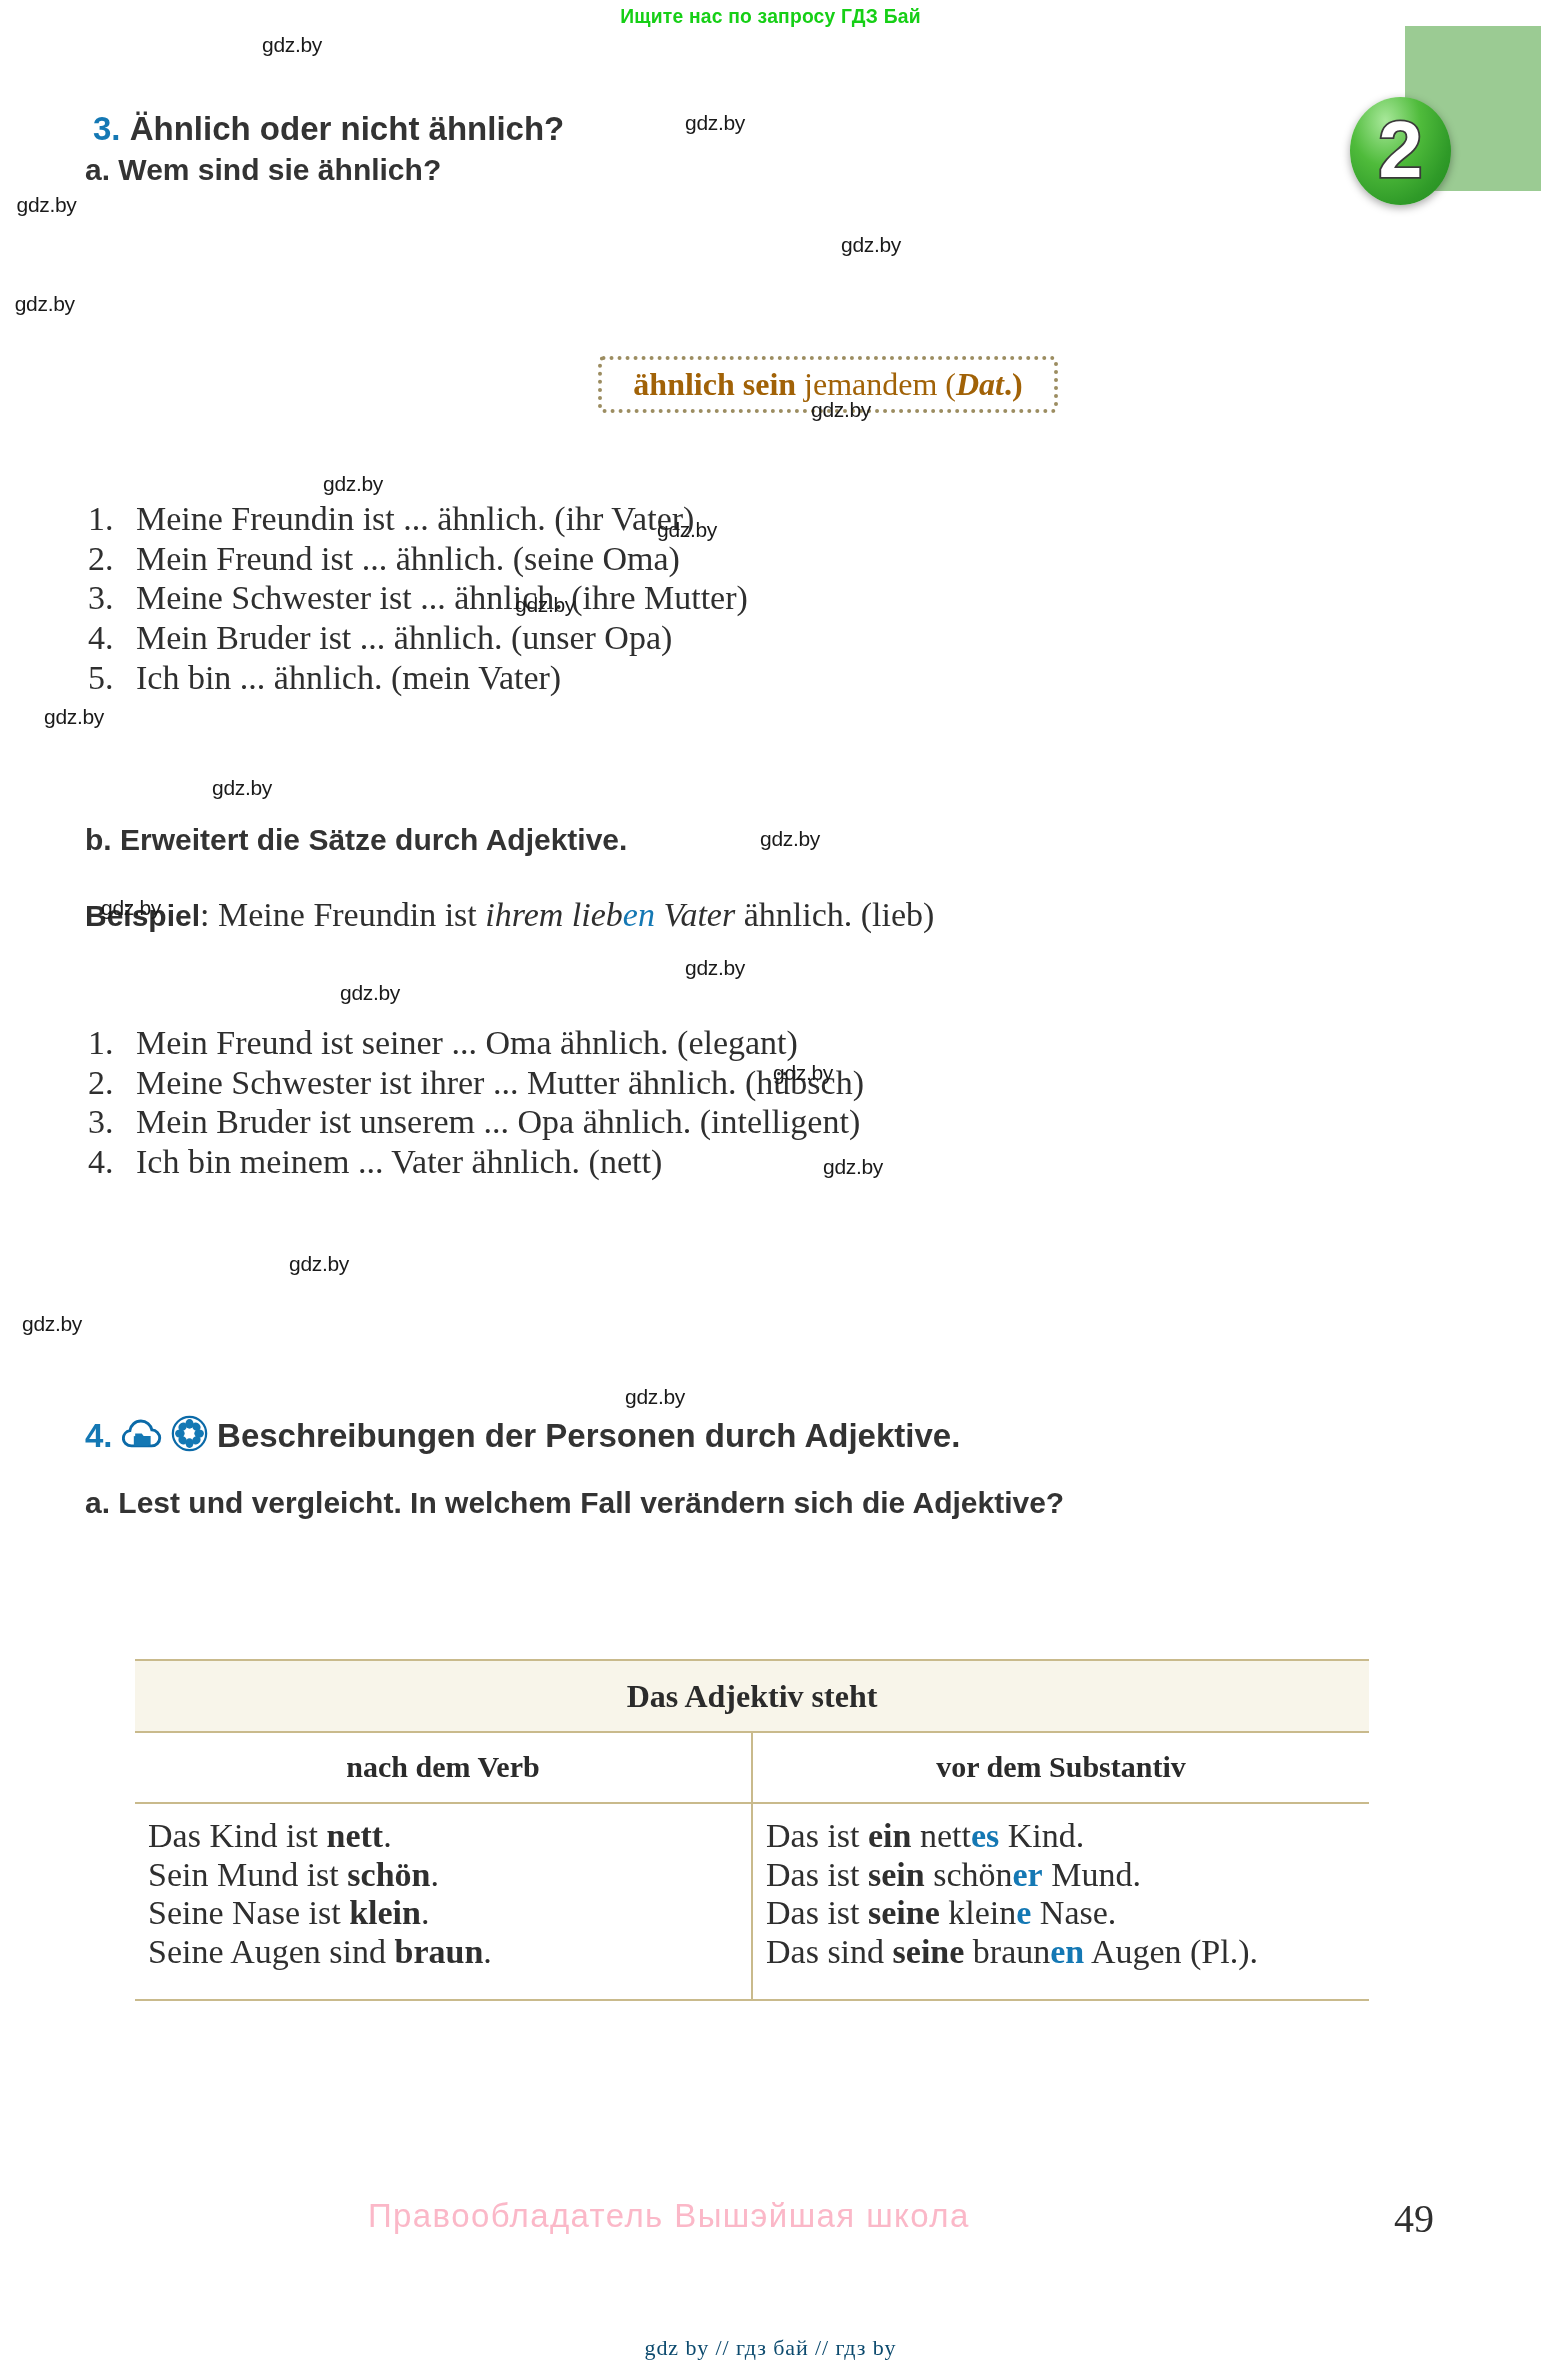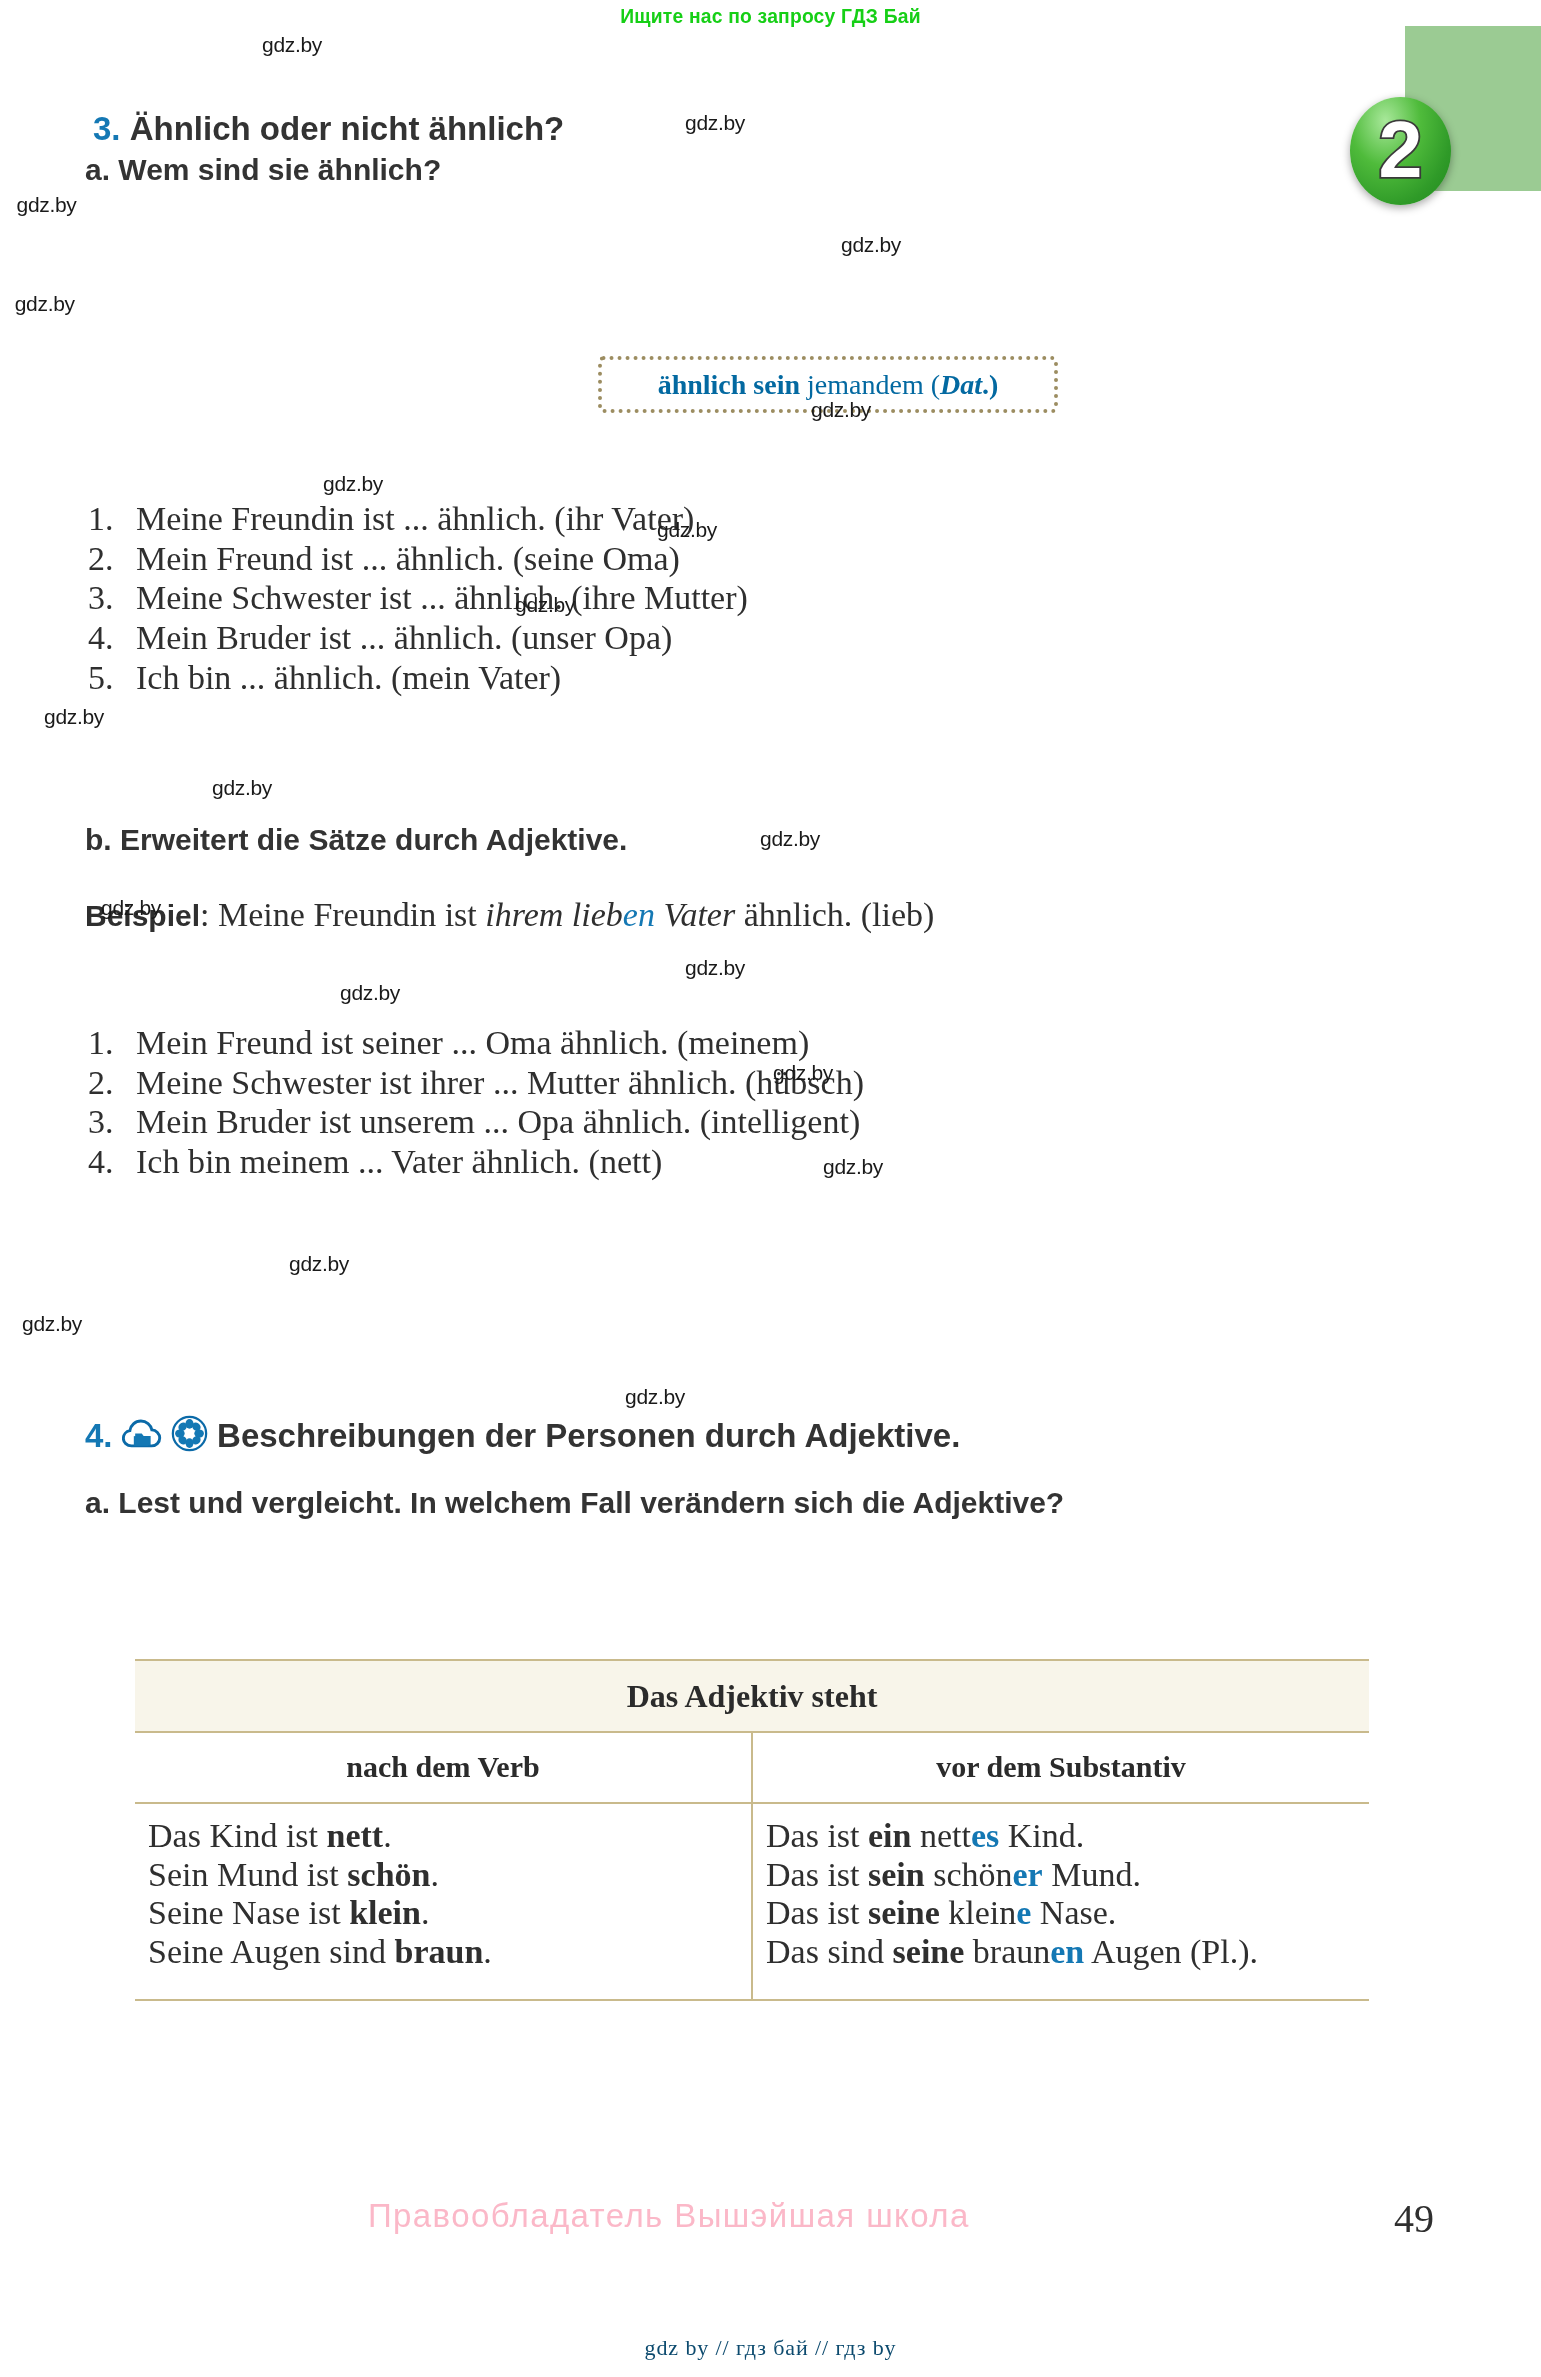--- a/index.html
+++ b/index.html
@@ -98,21 +98,21 @@
   
   .rule-box {
     position:absolute;
     left:598px; top:356px;
     width:460px; height:57px;
     border:4.6px dotted #9c8d61;
     border-radius:5.5px;
     display:flex; align-items:center; justify-content:center;
     background:#ffffff;
   }
-  .rule-box .t { font-size:28px; color:#0369a1; white-space:nowrap;text-align:center; }
+  .rule-box .t { font-size:32px; color:#a16207; white-space:nowrap;text-align:center; }
   .rule-box .b { font-weight:bold; }
   .rule-box .bi { font-weight:bold; font-style:italic; }
 
   
   .olist { position:absolute; }
   .olist .li {
     display:flex;
     font-size:34px;
     line-height:1.06;
     color:#2f2f2f;
@@ -230,21 +230,21 @@
 
 <div class="sub-head" style="left:85px; top:823px;">b. Erweitert die Sätze durch Adjektive.</div>
 
 <div class="beispiel" style="left:85px; top:896px; width:1186px;">
   <span class="lbl">Beispiel</span><span>: </span><span>Meine Freundin ist </span><i>ihrem lieb</i><i class="blue">en</i><i> Vater</i><span> ähnlich. (lieb)</span>
 </div>
 
 <div class="olist just" style="left:88px; top:1025px; width:1176px;">
   <div class="li">
       <span class="n">1.</span>
-      <span class="txt" style="text-align:left;">Mein Freund ist seiner ... Oma ähnlich. (meinem)</span>
+      <span class="txt" style="text-align:left;">Mein Freund ist seiner ... Oma ähnlich. (elegant)</span>
     </div>
   <div class="li">
       <span class="n">2.</span>
       <span class="txt">Meine Schwester ist ihrer ... Mutter ähnlich. (hübsch)</span>
     </div>
   <div class="li">
       <span class="n">3.</span>
       <span class="txt">Mein Bruder ist unserem ... Opa ähnlich. (intelligent)</span>
     </div>
   <div class="li">

